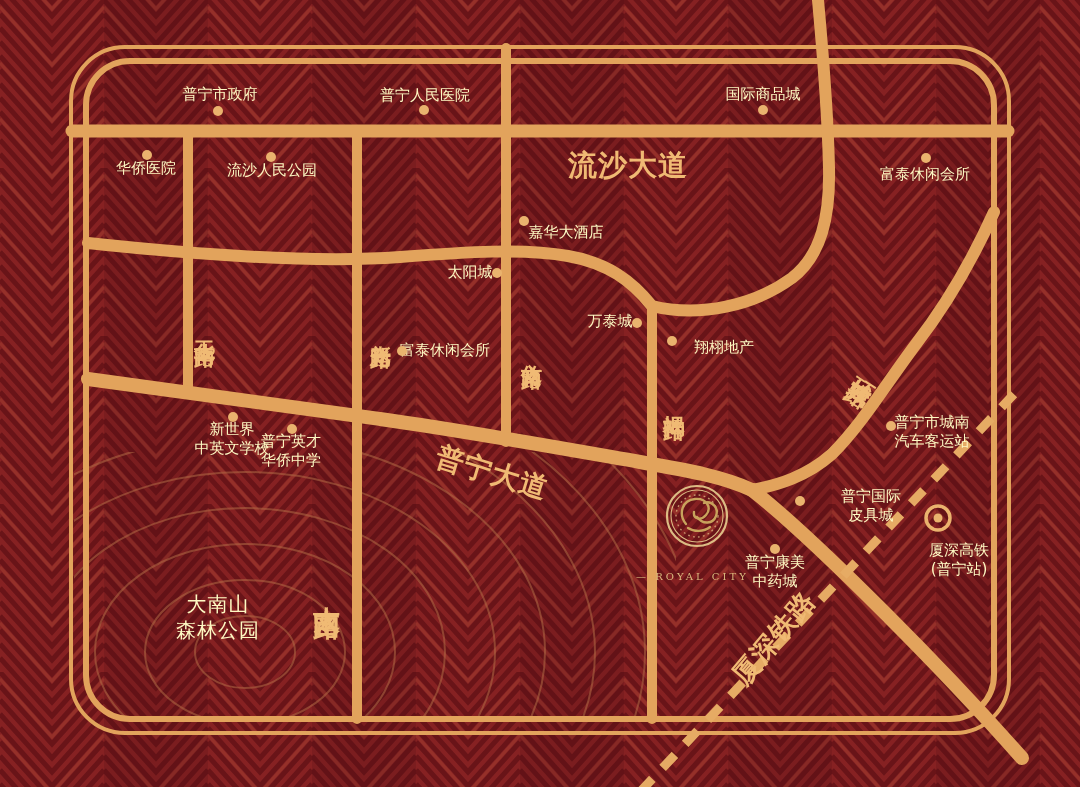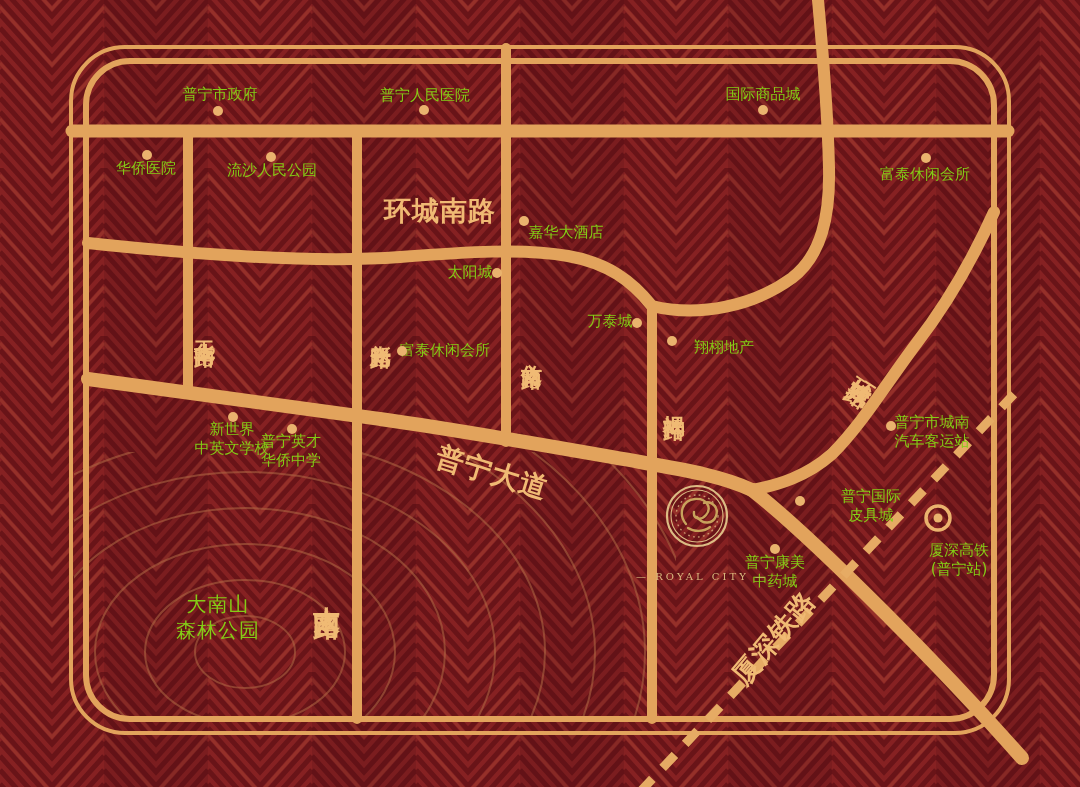--- a/index.html
+++ b/index.html
@@ -5,21 +5,21 @@
   html,body{margin:0;padding:0;}
   body{
     width:1080px;height:787px;position:relative;overflow:hidden;
     background:#862122;
     font-family:"DejaVu Sans",sans-serif;
   }
   #stage{position:absolute;left:0;top:0;width:1080px;height:787px;}
   svg{position:absolute;left:0;top:0;}
   .lbl{position:absolute;transform:translate(-50%,-50%);white-space:pre-line;
        text-align:center;line-height:1.28;pointer-events:none;}
-  .poi{color:#84cc16;font-size:15px;}
+  .poi{color:#fef9c3;font-size:15px;}
   .road-label{color:#f0ba74;font-weight:bold;letter-spacing:1px;}
   .v-label{writing-mode:vertical-rl;text-orientation:upright;letter-spacing:2px;line-height:1;}
   .dot{position:absolute;width:10px;height:10px;border-radius:50%;
        background:#eab36e;transform:translate(-50%,-50%);}
   .logo-word{position:absolute;transform:translate(-50%,-50%);
        font-family:"DejaVu Serif",serif;font-weight:bold;color:#e9cb92;
        font-size:21px;letter-spacing:2px;white-space:nowrap;}
   .logo-sub{position:absolute;transform:translate(-50%,-50%);
        font-family:"DejaVu Serif",serif;color:#d9b97e;font-size:10px;
        letter-spacing:3px;white-space:nowrap;}
@@ -99,21 +99,21 @@
     <circle cx="697" cy="516" r="26" fill="none" stroke="#dcbc84" stroke-width="1.1"></circle>
     <circle cx="697" cy="516" r="21" fill="none" stroke="#dcbc84" stroke-width="1.4" stroke-dasharray="1.8 3.2" opacity="0.75"></circle>
     <g fill="none" stroke="#c8a35c" stroke-width="2.4" stroke-linecap="round">
       <path d="M686 524 C678 514,682 500,695 499 C707 498,712 508,706 515 C701 521,693 519,694 512"></path>
       <path d="M697 517 C703 525,713 524,716 516 C719 508,712 500,704 503"></path>
       <path d="M688 528 C694 532,704 532,710 527"></path>
     </g>
   </g>
 </svg>
 
-<div class="lbl road-label" style="left:440px;top:211px;font-size:27px;">环城南路</div>
+<div class="lbl road-label" style="left:628px;top:166px;font-size:29px;">流沙大道</div>
 <div class="lbl road-label v-label" style="left:204px;top:328px;font-size:21px;">玉华南路</div>
 <div class="lbl road-label v-label" style="left:380px;top:330px;font-size:21px;">新光路</div>
 <div class="lbl road-label v-label" style="left:531px;top:350px;font-size:21px;">文竹南路</div>
 <div class="lbl road-label v-label" style="left:674px;top:400px;font-size:22px;">揭神路</div>
 <div class="lbl road-label v-label" style="left:327px;top:589px;font-size:27px;">大南山路</div>
 <div class="lbl road-label v-label" style="left:875px;top:369px;font-size:23px;transform:translate(-50%,-50%) rotate(33deg);">环城东路</div>
 <div class="lbl road-label" style="left:492px;top:473px;font-size:28px;transform:translate(-50%,-50%) rotate(17deg);">普宁大道</div>
 <div class="lbl road-label" style="left:774px;top:638px;font-size:27px;transform:translate(-50%,-50%) rotate(-50deg);">厦深铁路</div>
 
 <div class="lbl poi" style="left:220px;top:95px;">普宁市政府</div>

